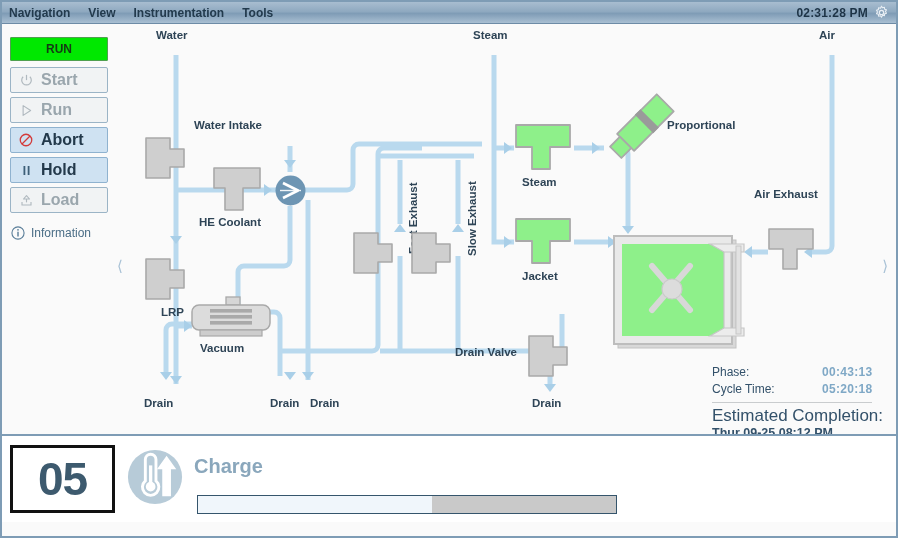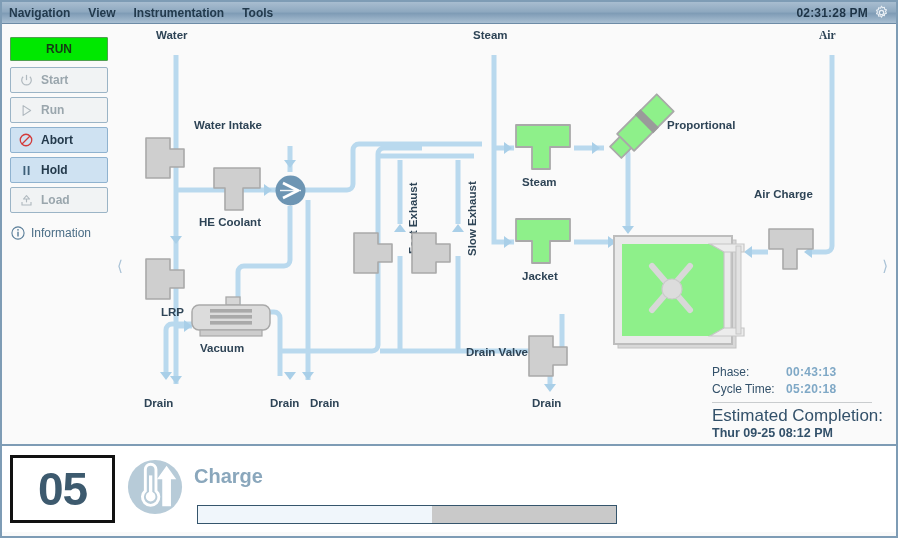--- a/index.html
+++ b/index.html
@@ -57,21 +57,21 @@
   }
   .btn{
     width:98px;height:26px;margin-bottom:4px;
     border:1px solid #9bb4c6;border-radius:2px;
     display:flex;align-items:center;
     box-sizing:border-box;
     background:#f1f3f4;
   }
   .btn.active{background:#cfe2f2;border-color:#8fb2cf;}
   .btn .bicon{width:30px;display:flex;align-items:center;justify-content:center;}
-  .btn .blabel{font-size:12px;font-weight:bold;color:#9aa6ad;}
+  .btn .blabel{font-size:16px;font-weight:bold;color:#9aa6ad;}
   .btn.active .blabel{color:#23394b;}
   .info-row{
     display:flex;align-items:center;margin-top:12px;gap:5px;
     width:125px;
   }
   .info-row .ilabel{font-size:12px;color:#4a6d86;}
   .chev{color:#a9c2d6;font-size:15px;}
   .chev-left{position:absolute;left:115px;top:233px;}
   .chev-right{position:absolute;right:8px;top:233px;}
 
@@ -92,30 +92,30 @@
   
   .valve{position:absolute;}
 
   
   .chamber{position:absolute;}
 
   
   .readout{
     position:absolute;left:590px;top:340px;width:175px;
   }
-  .ro-line{display:flex;font-size:12px;line-height:17px;}
+  .ro-line{display:flex;font-size:12px;line-height:17px;gap:36px;}
   .ro-key{color:#33516a;width:74px;}
   .ro-val{color:#7fa8c6;font-weight:bold;letter-spacing:0.3px;}
   .ro-hr{height:1px;background:#c9ccce;margin:4px 0 4px 0;width:160px;}
   .ro-est{font-size:17px;color:#33516a;line-height:17px;}
   .ro-date{font-size:12.5px;color:#33516a;font-weight:bold;line-height:19px;}
 
   
   .statusbar{
-    position:absolute;left:0;top:442px;width:894px;height:88px;
+    position:absolute;left:0;top:432px;width:894px;height:88px;
     background:#ffffff;border-top:2px solid #7e9cb5;
     box-sizing:border-box;
   }
   .phasebox{
     position:absolute;left:8px;top:9px;width:105px;height:68px;
     border:3px solid #111;background:#fff;
     display:flex;align-items:center;justify-content:center;
     box-sizing:border-box;
   }
   .phasenum{font-size:46px;font-weight:bold;color:#3d5a6e;line-height:46px;letter-spacing:-1px;}
@@ -283,21 +283,21 @@
       <div class="arr arr-r" style="left:382px;top:212px;"></div>
       <div class="arr arr-r" style="left:470px;top:118px;"></div>
       <div class="arr arr-r" style="left:486px;top:212px;"></div>
       <div class="arr arr-d" style="left:500px;top:202px;"></div>
       <div class="arr arr-d" style="left:422px;top:360px;"></div>
       <div class="arr arr-l" style="left:622px;top:222px;"></div>
       <div class="arr arr-l" style="left:682px;top:222px;"></div>
 
       <div class="lbl" style="left:34px;top:5px;">Water</div>
       <div class="lbl" style="left:351px;top:5px;">Steam</div>
-      <div class="lbl" style="left:697px;top:5px;font-family:Liberation Serif, serif;">Air</div>
+      <div class="lbl" style="left:697px;top:5px;">Air</div>
 
       <svg class="valve" style="left:22px;top:112px;" width="46" height="44">
         <path d="M2 2 H26 V13 H40 V31 H26 V42 H2 Z" fill="#cfcfcf" stroke="#a9a9a9" stroke-width="1.6" stroke-linejoin="round"></path>
       </svg>
       <div class="lbl" style="left:72px;top:95px;">Water Intake</div>
 
       <svg class="valve" style="left:90px;top:142px;" width="50" height="46">
         <path d="M2 2 H48 V22 H31 V44 H13 V22 H2 Z" fill="#cfcfcf" stroke="#a9a9a9" stroke-width="1.6" stroke-linejoin="round"></path>
       </svg>
       <div class="lbl" style="left:77px;top:192px;">HE Coolant</div>
@@ -348,26 +348,26 @@
           <path d="M18 30 H74 V54 H18 Z" fill="#8ef08a" stroke="#a9a9a9" stroke-width="1.8" stroke-linejoin="round"></path>
           <rect x="44" y="29" width="8" height="26" fill="#9a9a9a"></rect>
           <path d="M4 34 H18 V50 H4 Z" fill="#8ef08a" stroke="#a9a9a9" stroke-width="1.8" stroke-linejoin="round"></path>
         </g>
       </svg>
       <div class="lbl" style="left:545px;top:95px;">Proportional</div>
 
       <svg class="valve" style="left:645px;top:203px;" width="48" height="44">
         <path d="M2 2 H46 V22 H30 V42 H16 V22 H2 Z" fill="#cfcfcf" stroke="#a9a9a9" stroke-width="1.6" stroke-linejoin="round"></path>
       </svg>
-      <div class="lbl" style="left:632px;top:164px;">Air Charge</div>
+      <div class="lbl" style="left:632px;top:164px;">Air Exhaust</div>
 
       <svg class="valve" style="left:405px;top:310px;" width="46" height="44">
         <path d="M2 2 H26 V13 H40 V31 H26 V42 H2 Z" fill="#cfcfcf" stroke="#a9a9a9" stroke-width="1.6" stroke-linejoin="round"></path>
       </svg>
-      <div class="lbl" style="left:344px;top:322px;">Drain Valve</div>
+      <div class="lbl" style="left:333px;top:322px;">Drain Valve</div>
 
       <svg class="chamber" style="left:490px;top:210px;" width="140" height="120">
         <rect x="6" y="6" width="118" height="108" fill="#d8d8d8" stroke="#c2c2c2" stroke-width="1"></rect>
         <rect x="2" y="2" width="118" height="108" fill="#e9e9e9" stroke="#bdbdbd" stroke-width="2"></rect>
         <rect x="10" y="10" width="102" height="92" fill="#8ef08a"></rect>
         <g stroke="#d8d8d8" stroke-width="6" stroke-linecap="round">
           <line x1="40" y1="32" x2="78" y2="76"></line>
           <line x1="78" y1="32" x2="40" y2="76"></line>
         </g>
         <circle cx="60" cy="55" r="10" fill="#dcdcdc" stroke="#cacaca" stroke-width="1.2"></circle>

